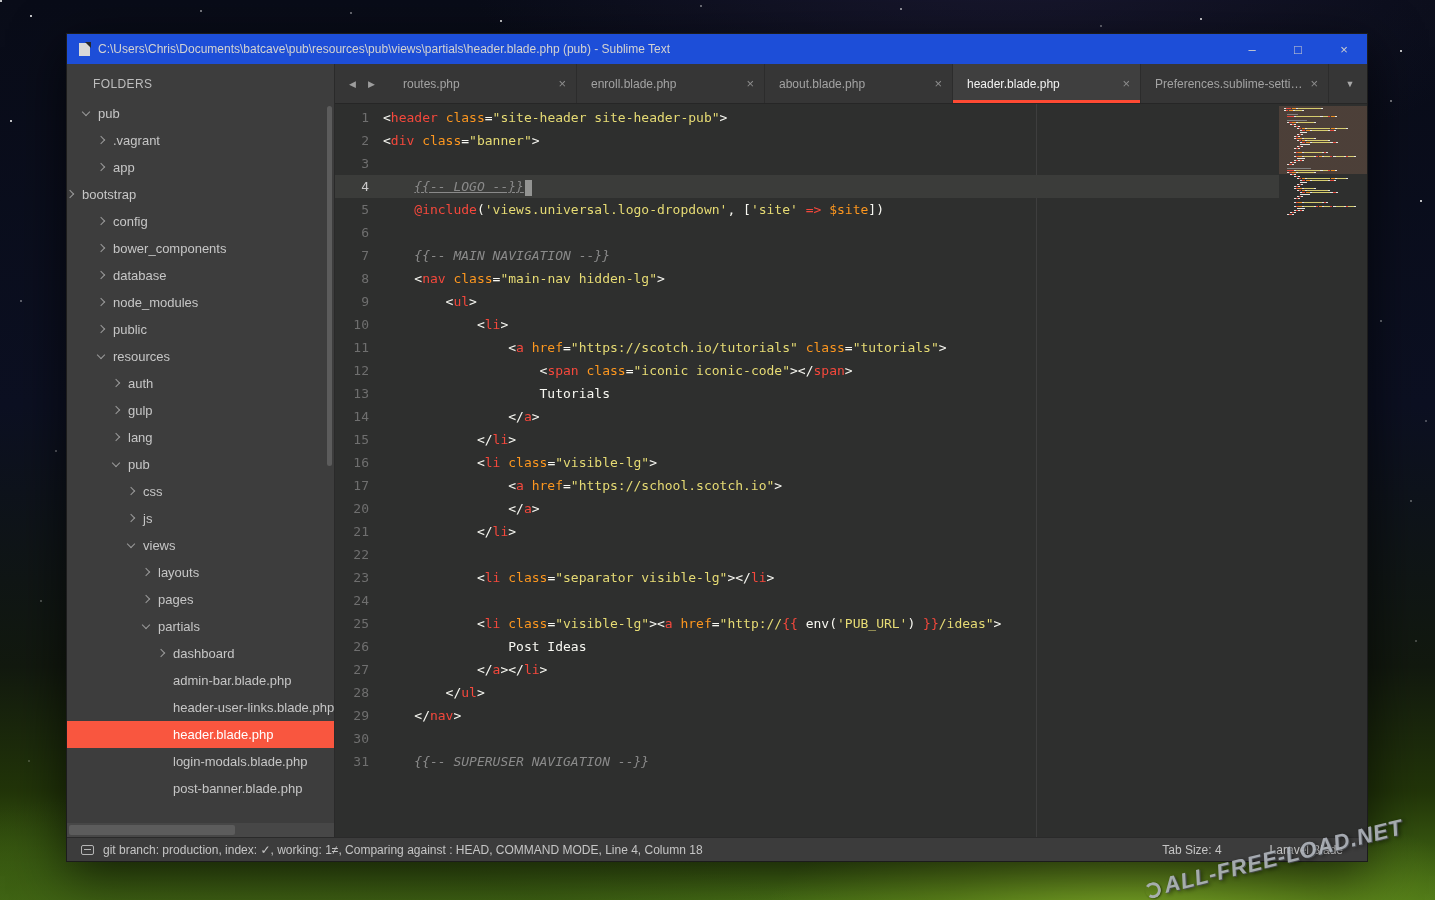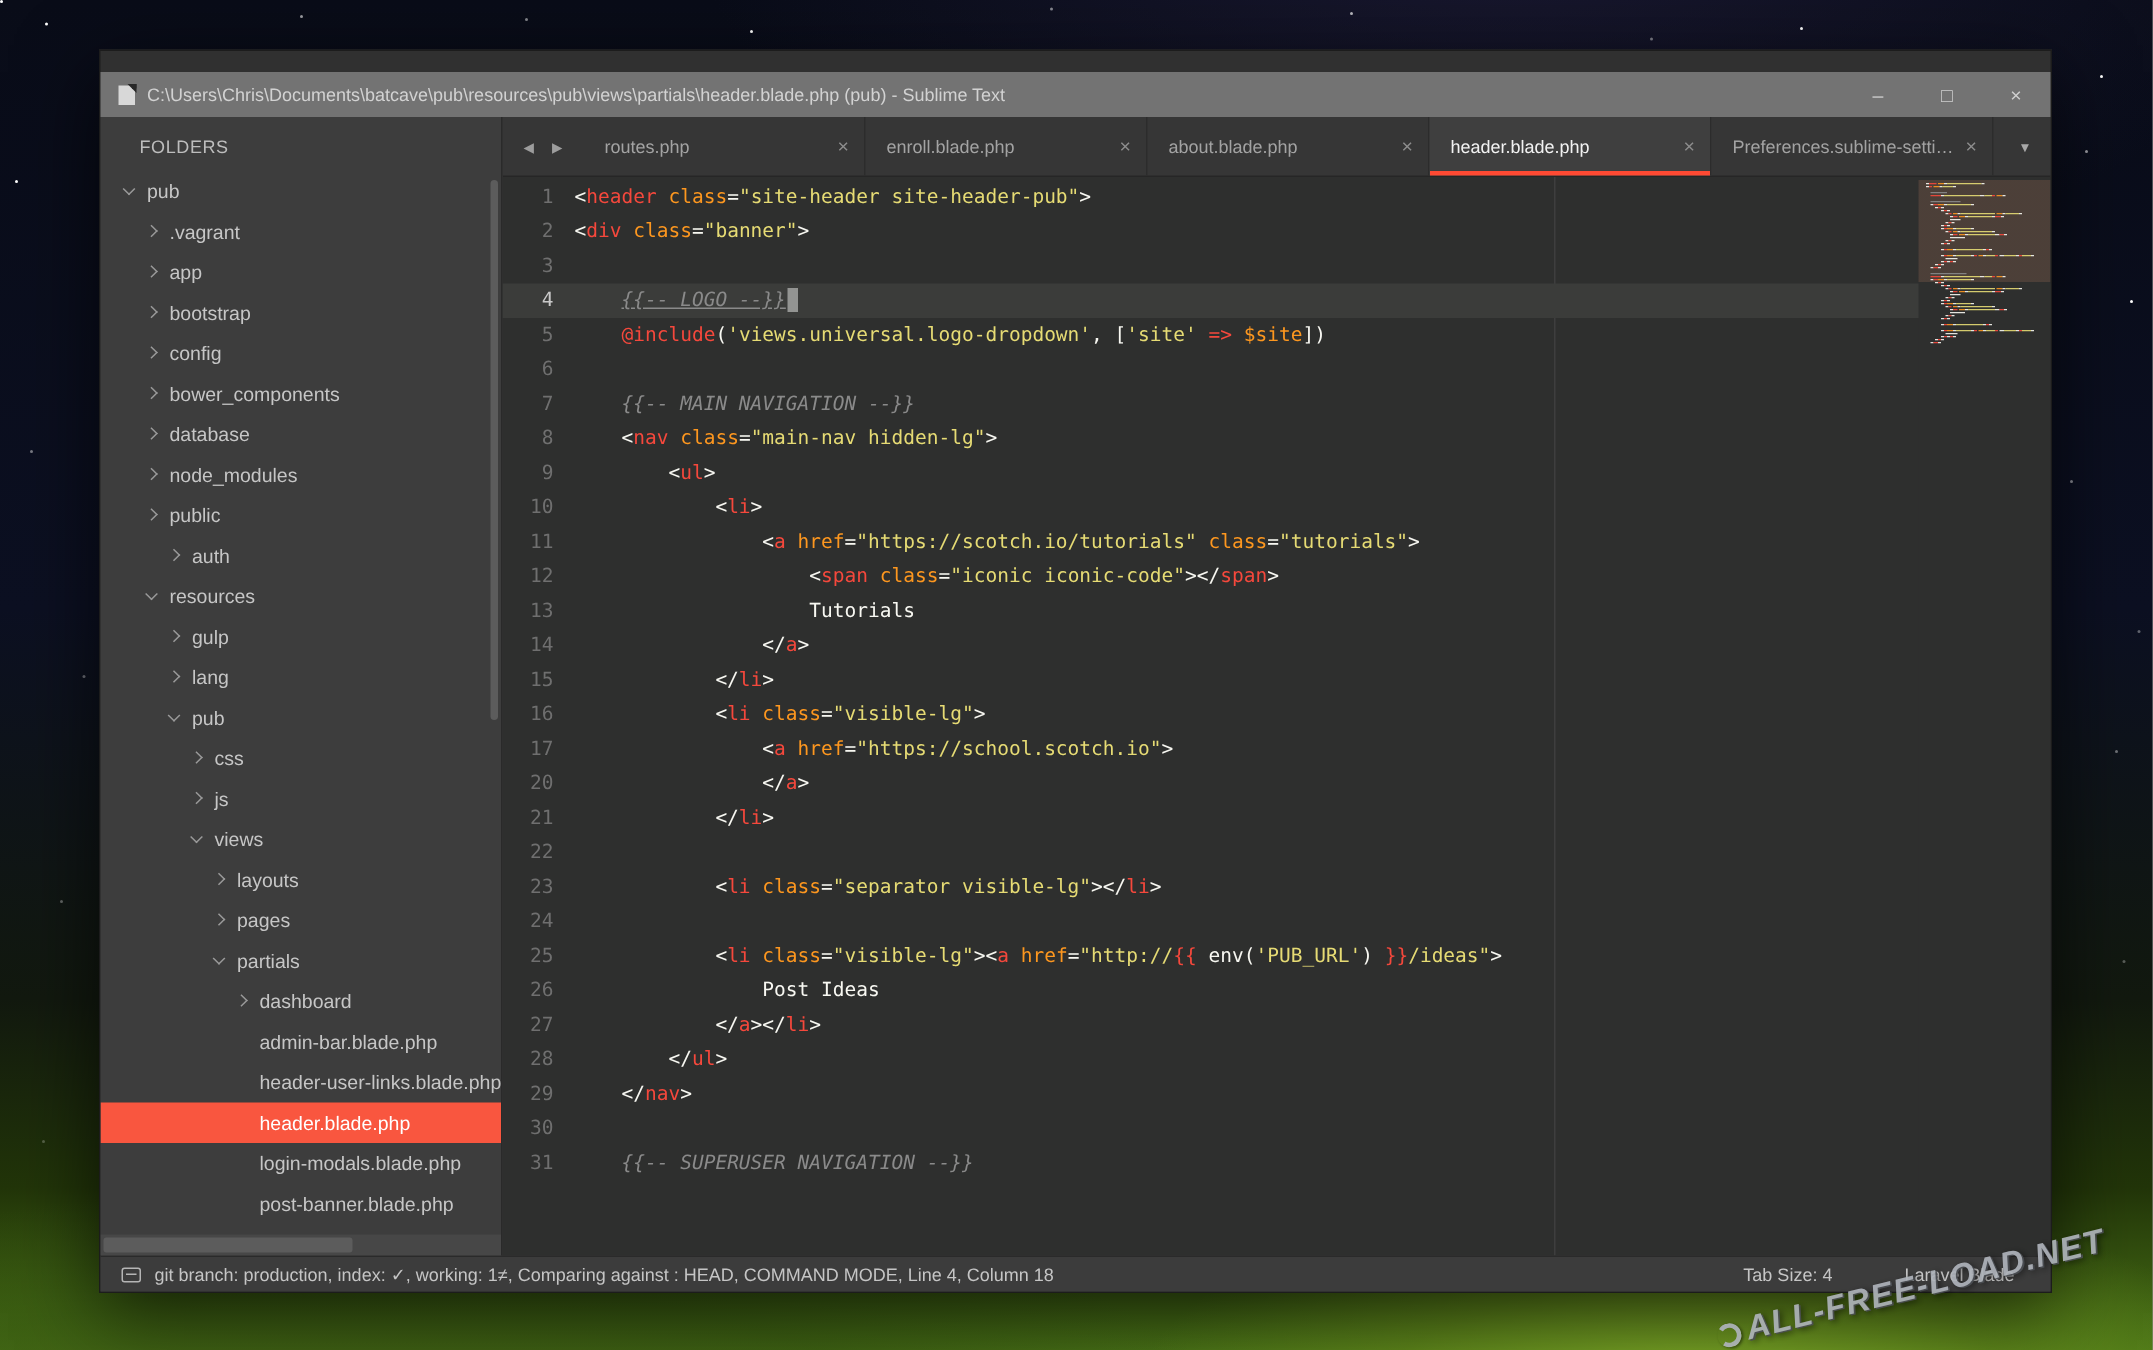--- a/index.html
+++ b/index.html
@@ -28,21 +28,21 @@
     color:#aeb3ba; text-shadow:1px 1px 0 #4a4d52, 2px 2px 4px rgba(0,0,0,.6); opacity:.92; }
   .watermark .wm-arrow { display:inline-block; width:16px; height:16px; border:3px solid #aeb3ba;
     border-left-color:transparent; border-radius:50%; vertical-align:middle; margin-right:4px;
     box-shadow:1px 1px 2px rgba(0,0,0,.5); }
 
   
   .window { position:absolute; left:66px; top:33px; width:1302px; height:829px;
     background:#303030; border:1px solid #1c1c1c; box-shadow:0 14px 50px rgba(0,0,0,.65);
     display:flex; flex-direction:column; }
 
-  .titlebar { height:30px; background:#737373; display:flex; align-items:center; flex:none;margin-top:14px; }
+  .titlebar { height:30px; background:#1d4ed8; display:flex; align-items:center; flex:none; }
   .doc-icon { width:11px; height:13px; background:#d8d8d8; margin:0 8px 0 12px; position:relative; flex:none; }
   .doc-icon::after { content:""; position:absolute; right:-1px; top:-1px; border:3px solid #282828; border-left-color:transparent; border-bottom-color:transparent; }
   .title-text { font-size:12px; color:#d2d2d2; white-space:nowrap; overflow:hidden; }
   .win-controls { margin-left:auto; display:flex; height:100%; flex:none; }
   .win-btn { width:46px; height:100%; display:flex; align-items:center; justify-content:center;
     color:#cfcfcf; font-size:13px; }
 
   .main { flex:1; display:flex; min-height:0; }
 
   
@@ -130,28 +130,28 @@
   </div>
 
   <div class="main">
 
     <div class="sidebar">
       <div class="folders-header">FOLDERS</div>
       <div>
           <div class="tree-row" style="padding-left: 16px;"><span class="chev open"></span><span>pub</span></div>
           <div class="tree-row" style="padding-left: 31px;"><span class="chev closed"></span><span>.vagrant</span></div>
           <div class="tree-row" style="padding-left: 31px;"><span class="chev closed"></span><span>app</span></div>
-          <div class="tree-row" style="padding-left: 31px;"><span class="chev closed"></span><span>bootstrap</span></div>
+          <div class="tree-row" style=""><span class="chev closed"></span><span>bootstrap</span></div>
           <div class="tree-row" style="padding-left: 31px;"><span class="chev closed"></span><span>config</span></div>
           <div class="tree-row" style="padding-left: 31px;"><span class="chev closed"></span><span>bower_components</span></div>
           <div class="tree-row" style="padding-left: 31px;"><span class="chev closed"></span><span>database</span></div>
           <div class="tree-row" style="padding-left: 31px;"><span class="chev closed"></span><span>node_modules</span></div>
           <div class="tree-row" style="padding-left: 31px;"><span class="chev closed"></span><span>public</span></div>
+          <div class="tree-row" style="padding-left: 31px;"><span class="chev open"></span><span>resources</span></div>
           <div class="tree-row" style="padding-left: 46px;"><span class="chev closed"></span><span>auth</span></div>
-          <div class="tree-row" style="padding-left: 31px;"><span class="chev open"></span><span>resources</span></div>
           <div class="tree-row" style="padding-left: 46px;"><span class="chev closed"></span><span>gulp</span></div>
           <div class="tree-row" style="padding-left: 46px;"><span class="chev closed"></span><span>lang</span></div>
           <div class="tree-row" style="padding-left: 46px;"><span class="chev open"></span><span>pub</span></div>
           <div class="tree-row" style="padding-left: 61px;"><span class="chev closed"></span><span>css</span></div>
           <div class="tree-row" style="padding-left: 61px;"><span class="chev closed"></span><span>js</span></div>
           <div class="tree-row" style="padding-left: 61px;"><span class="chev open"></span><span>views</span></div>
           <div class="tree-row" style="padding-left: 76px;"><span class="chev closed"></span><span>layouts</span></div>
           <div class="tree-row" style="padding-left: 76px;"><span class="chev closed"></span><span>pages</span></div>
           <div class="tree-row" style="padding-left: 76px;"><span class="chev open"></span><span>partials</span></div>
           <div class="tree-row" style="padding-left: 91px;"><span class="chev closed"></span><span>dashboard</span></div>

